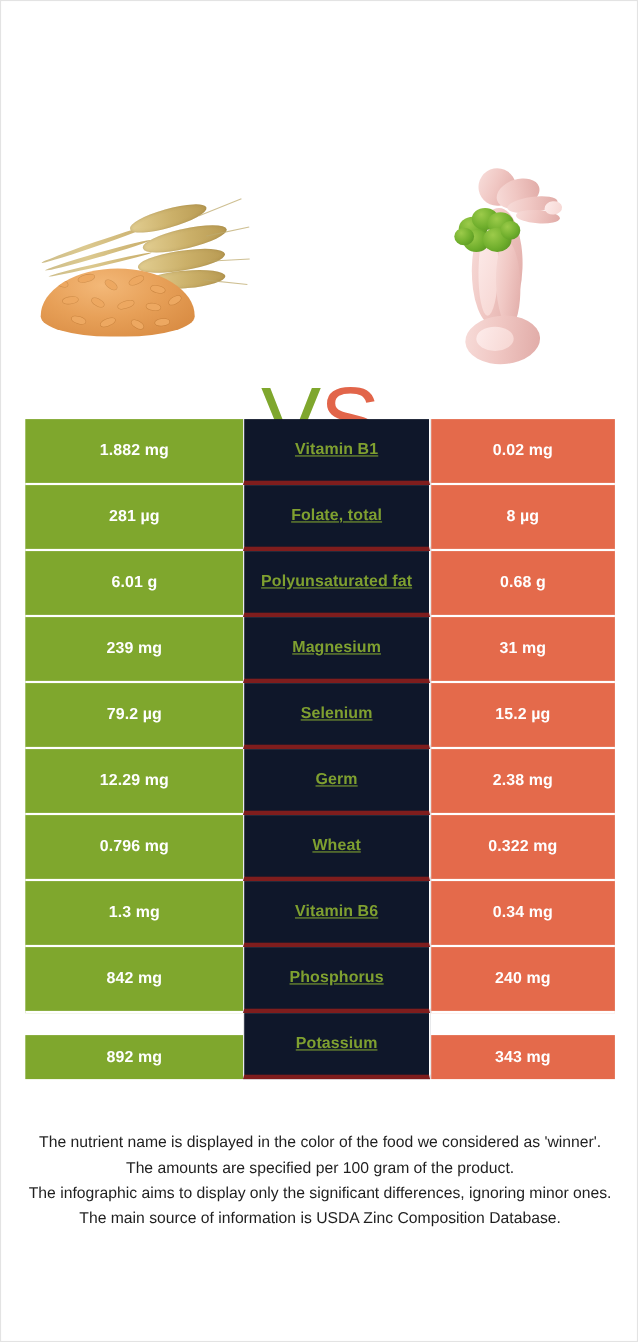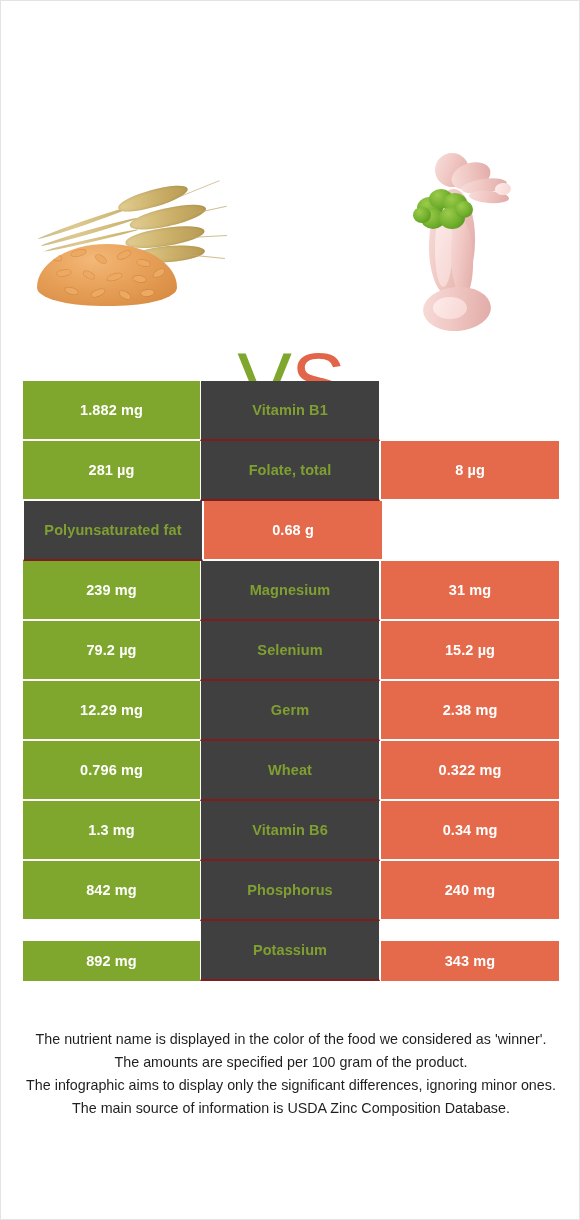--- a/index.html
+++ b/index.html
@@ -160,32 +160,33 @@
   .cell {
     display: flex;
     align-items: center;
     justify-content: center;
     box-sizing: border-box;
     font-size: 14.5px;
     font-weight: 600;
     letter-spacing: .1px;
   }
   .cell-left {
-    width: 177px;
+    width: 211px;
     background: #7FA72D;
     color: #ffffff;
     border-bottom: 2px solid #ffffff;
   }
   .cell-mid {
     width: 180px;
-    background: #404040;
+    background: #0f172a;
     color: #7FA030;
-    border-bottom: 2px solid #7f1d1d;
+    border-bottom: 4px solid #7f1d1d;
     border-left: 1px solid #ffffff;
     border-right: 1px solid #ffffff;
+    text-decoration: underline;
   }
   .cell-right {
     width: 178px;
     margin-left: 1px;
     background: #E46A4B;
     color: #ffffff;
     border-bottom: 2px solid #ffffff;
   }
   .row:last-child .cell-left,
   .row:last-child .cell-right { border-bottom: none; margin-top: 20px; }
@@ -273,29 +274,31 @@
       <div class="parsley" style="left:56px; top:52px;  width:18px; height:17px;"></div>
       <div class="parsley" style="left:14px; top:58px;  width:18px; height:16px;"></div>
     </div>
   </div>
 
   <div class="table">
 
     <div class="row">
       <div class="cell cell-left">1.882 mg</div>
       <div class="cell cell-mid">Vitamin B1</div>
+      <div class="cell cell-right">0.02 mg</div>
     </div>
 
     <div class="row">
       <div class="cell cell-left">281 µg</div>
       <div class="cell cell-mid">Folate, total</div>
       <div class="cell cell-right">8 µg</div>
     </div>
 
     <div class="row">
+      <div class="cell cell-left">6.01 g</div>
       <div class="cell cell-mid">Polyunsaturated fat</div>
       <div class="cell cell-right">0.68 g</div>
     </div>
 
     <div class="row">
       <div class="cell cell-left">239 mg</div>
       <div class="cell cell-mid">Magnesium</div>
       <div class="cell cell-right">31 mg</div>
     </div>
 

